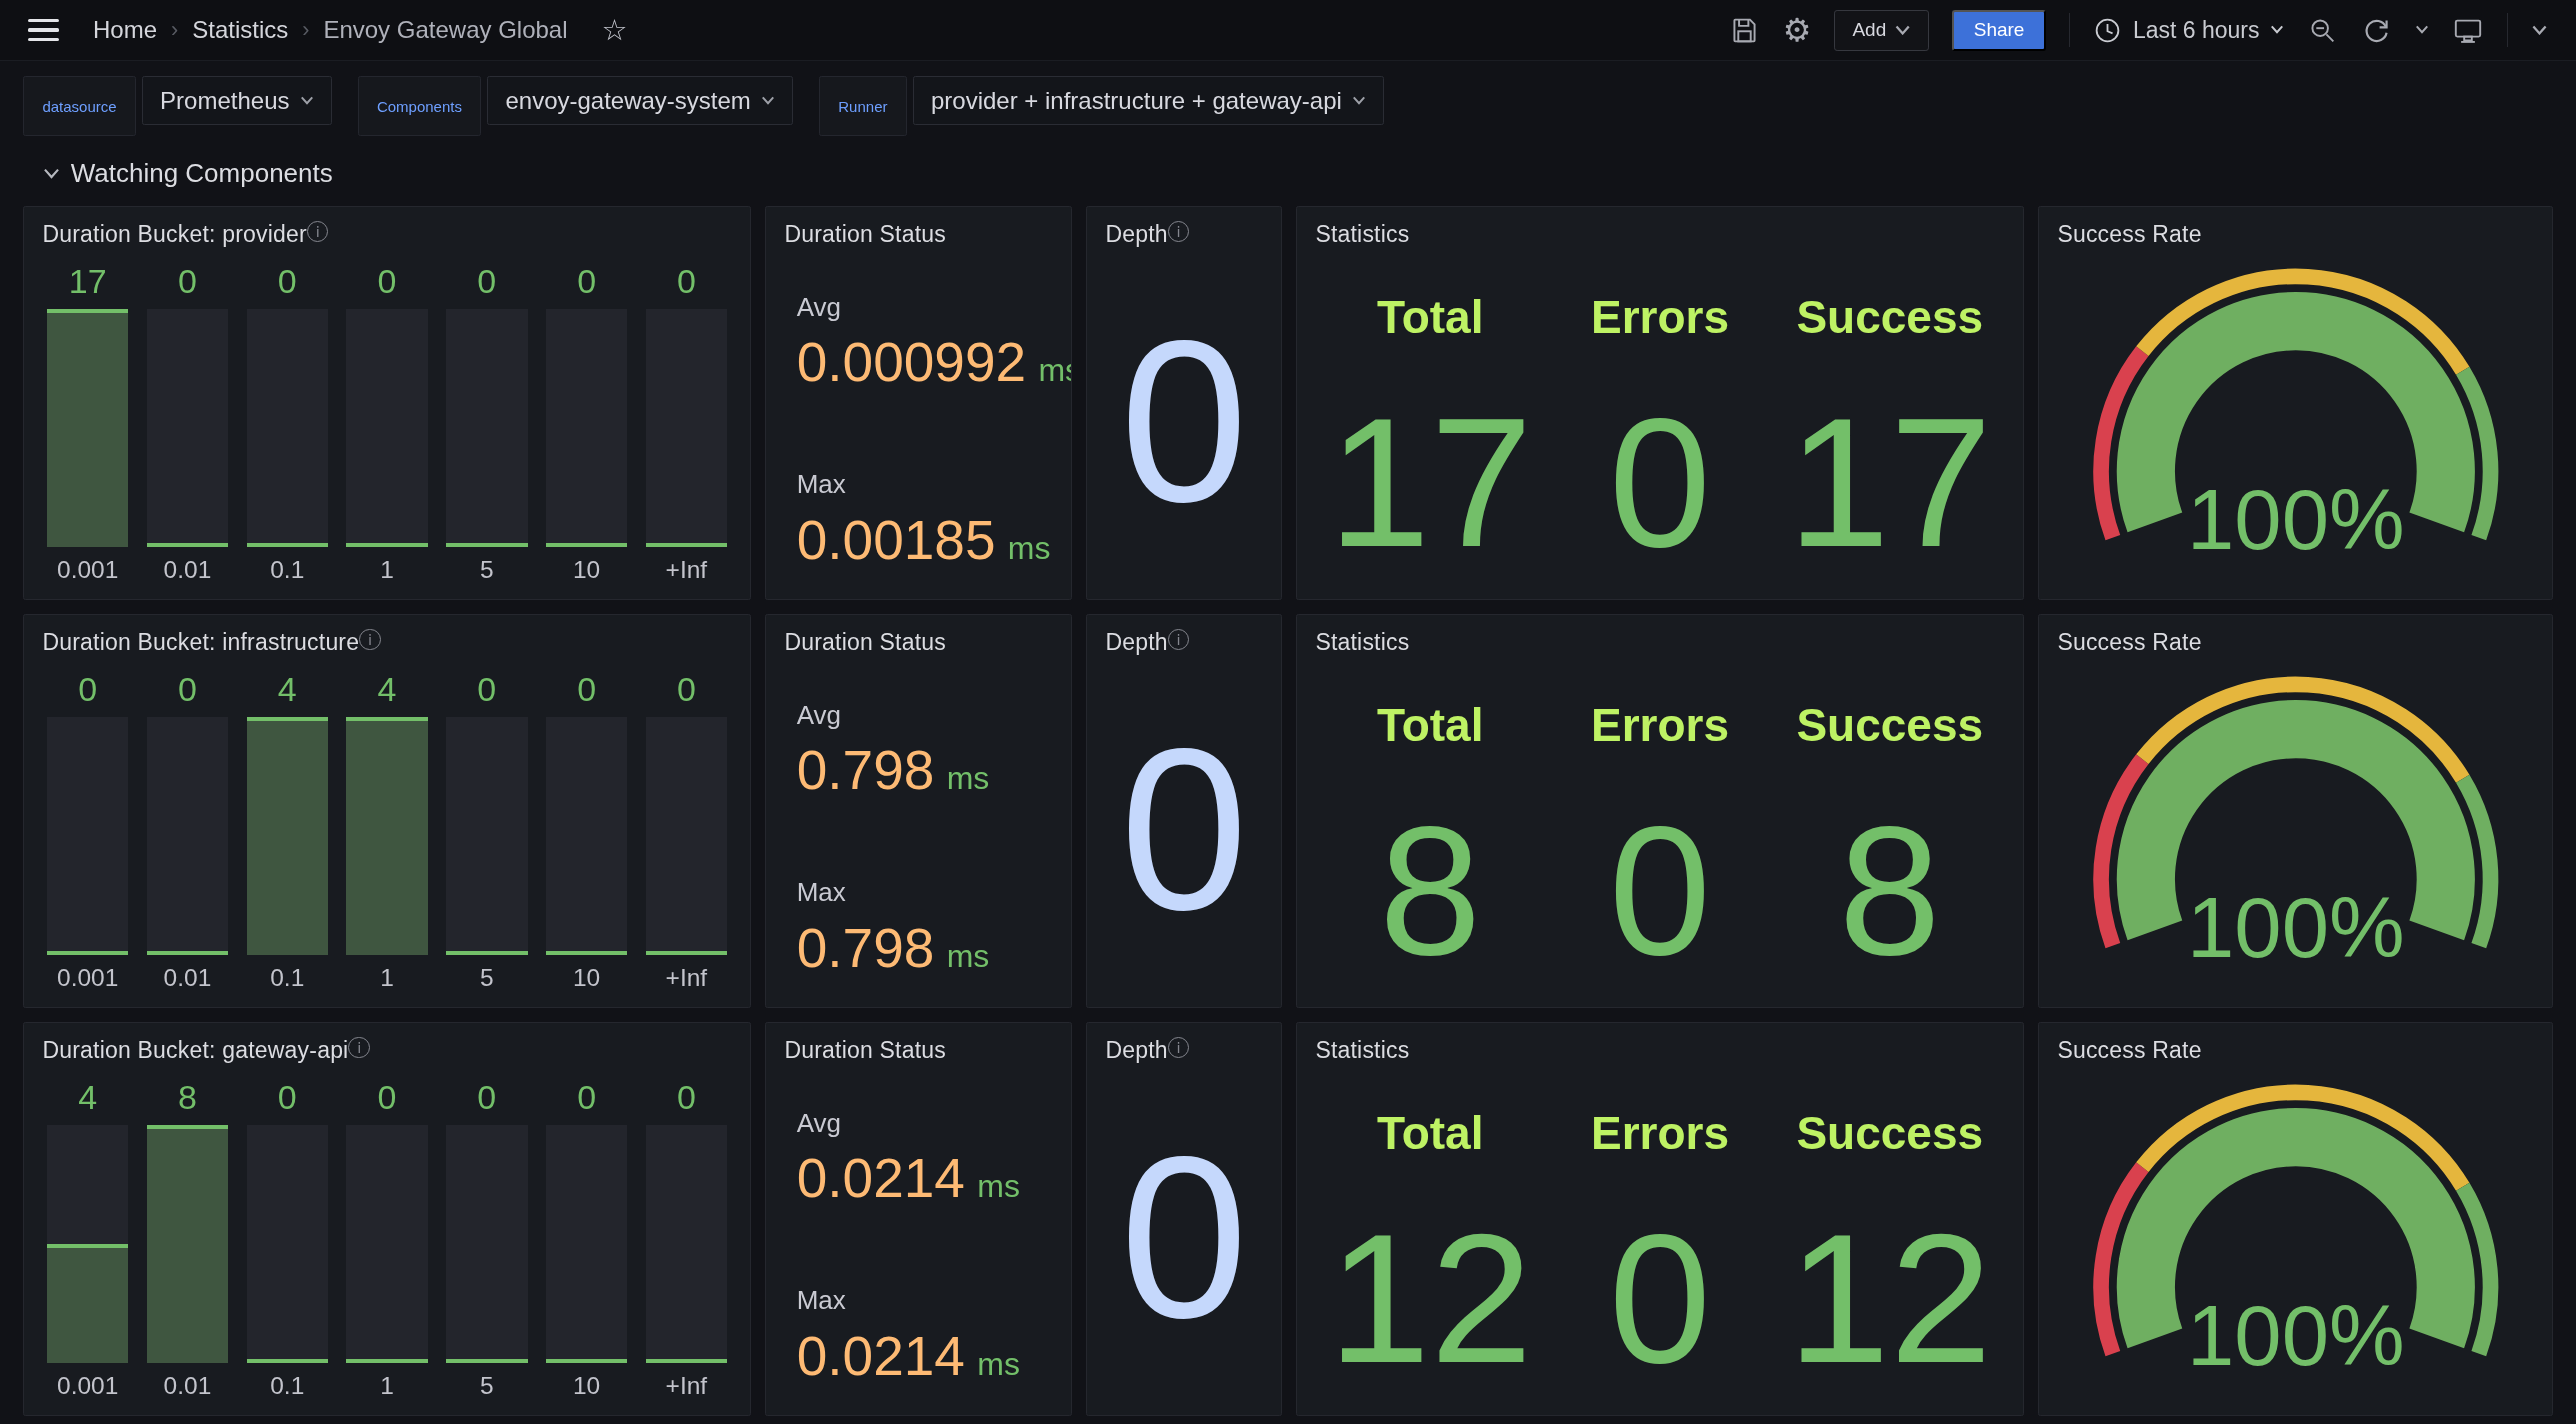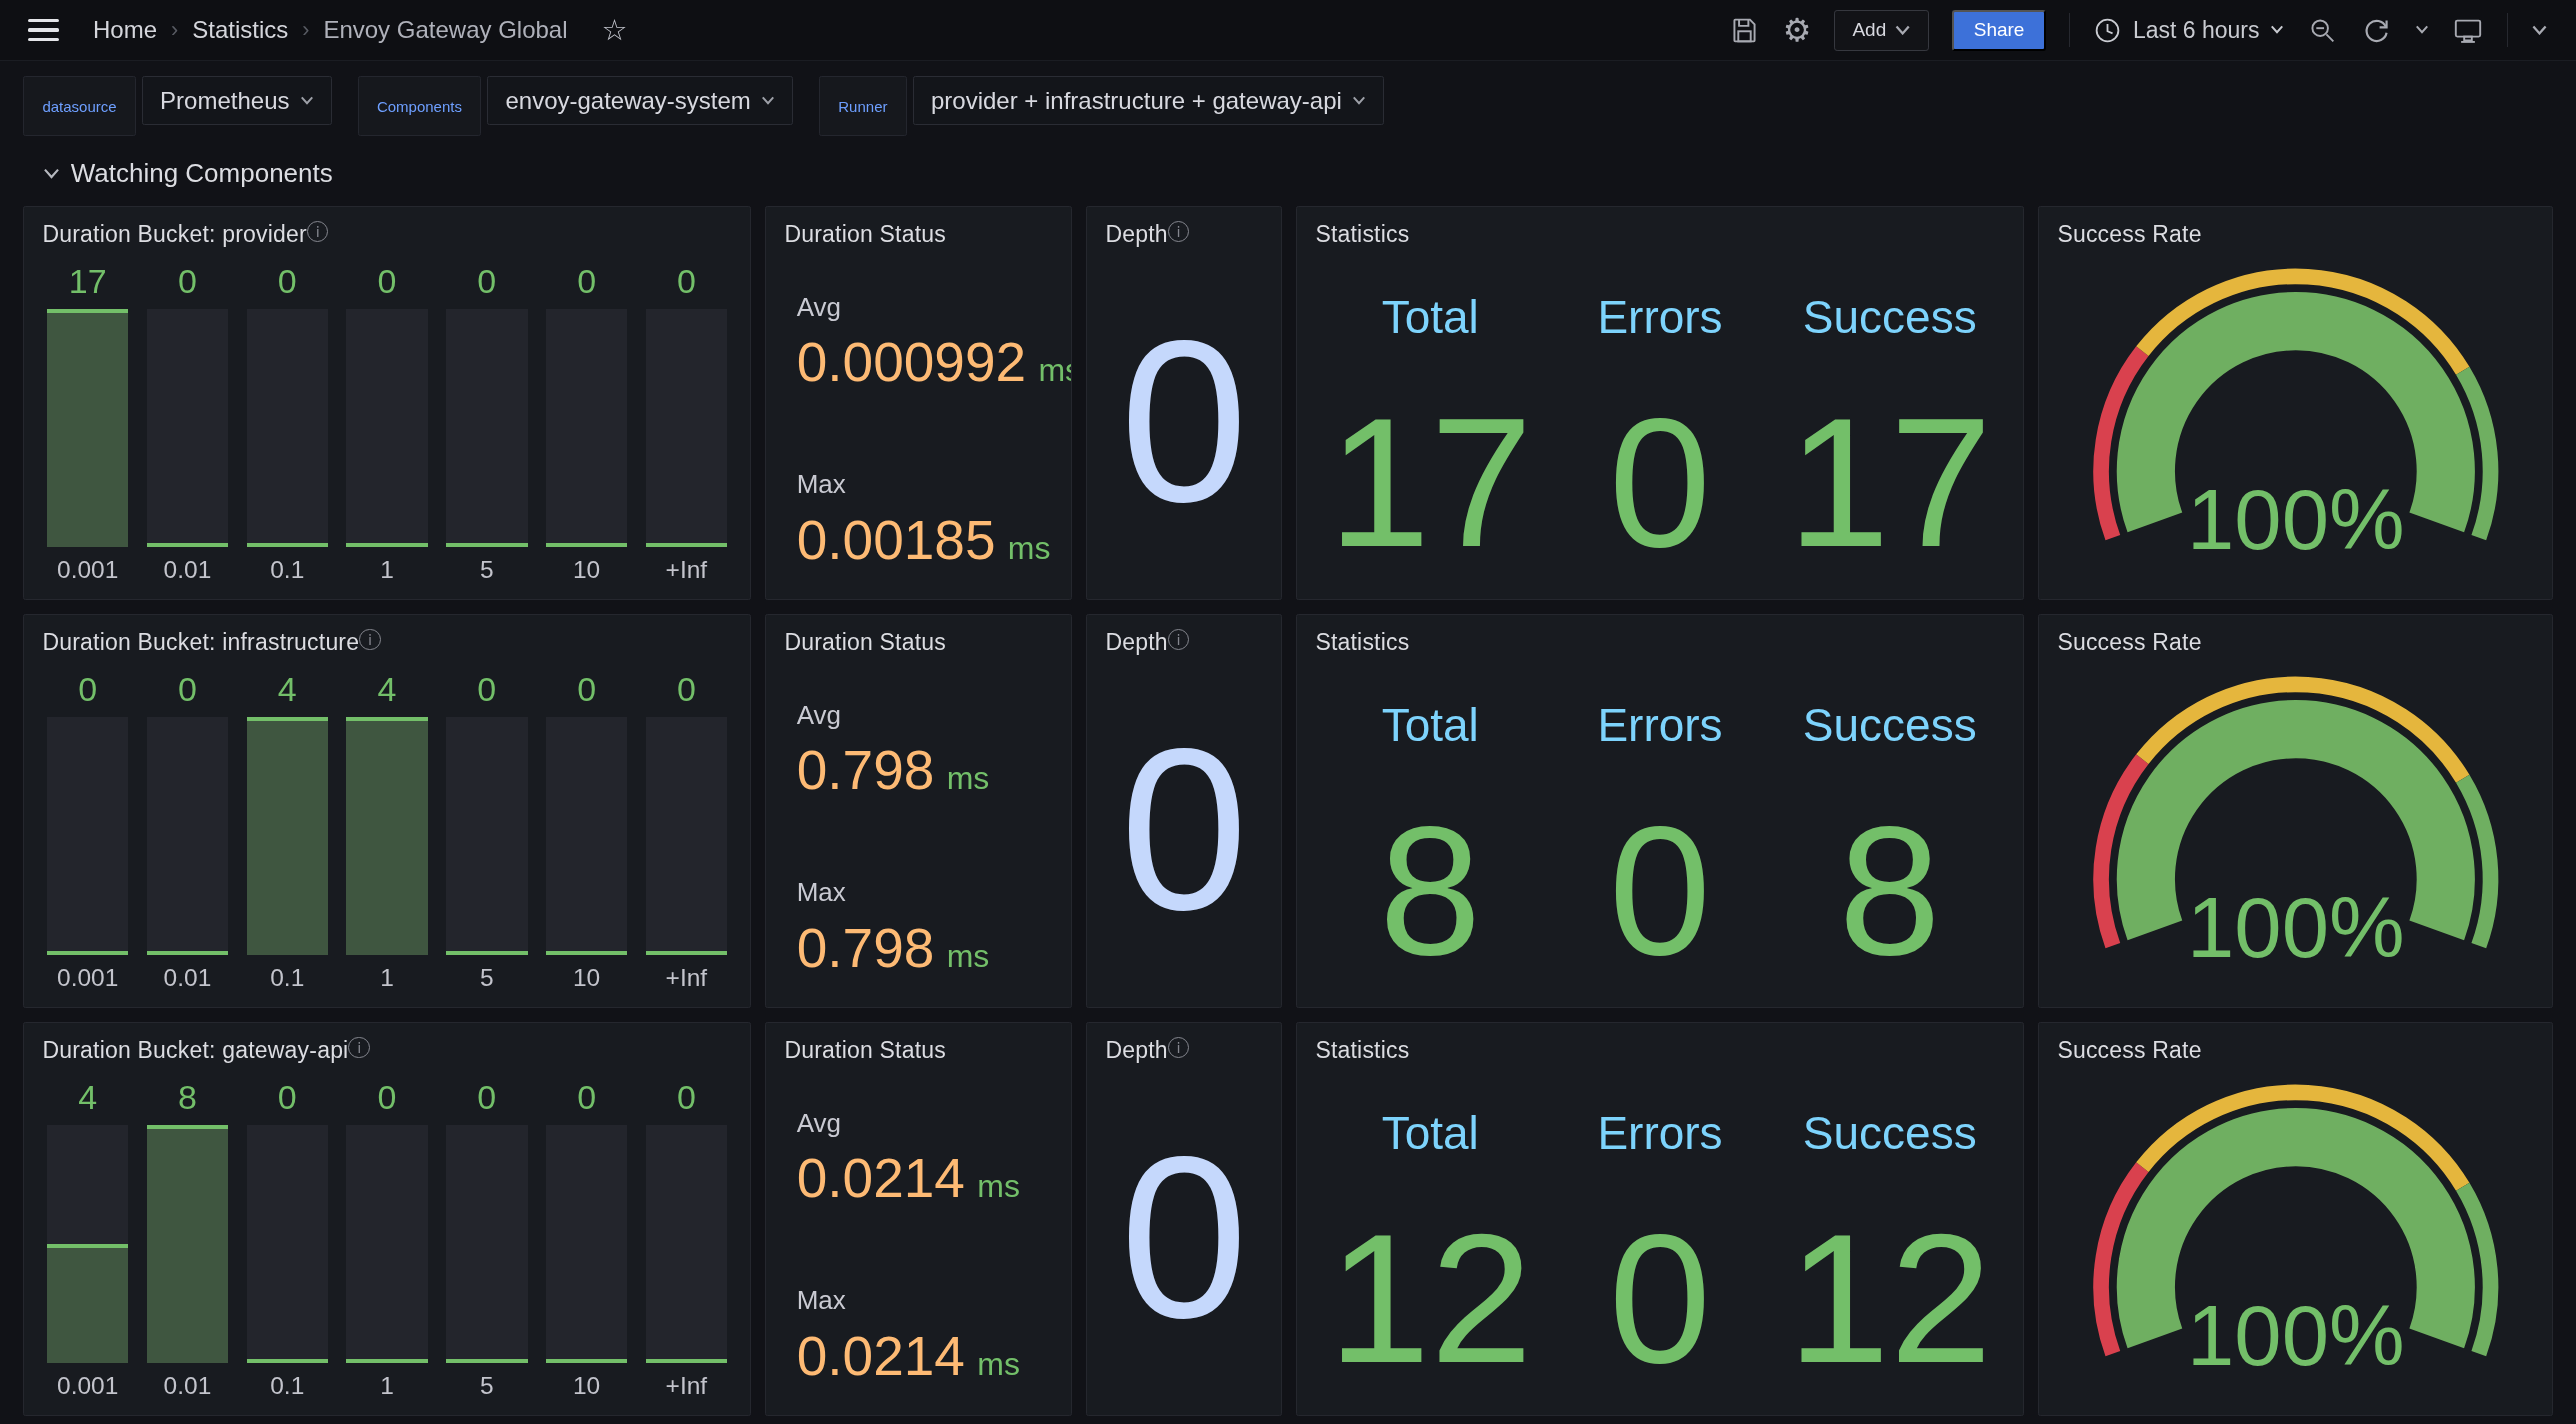--- a/index.html
+++ b/index.html
@@ -73,21 +73,21 @@
   .stat-label { font-size:26px; color:#C9CAD2; }
   .duration-valrow { display:flex; align-items:baseline; gap:12.3px; margin-top:9.2px; }
   .duration-val { font-size:55px; font-weight:400; color:#fdba74; line-height:1.1; }
   .duration-unit { font-size:32px; font-weight:500; color:#73BF69; }
   
   .depth-body { flex:1; display:flex; align-items:center; justify-content:center; }
   .depth-val { font-size:230px; font-weight:500; color:#C5D8FC; line-height:1; margin-top:7.7px; }
   
   .stats-body { flex:1; display:flex; margin-top:38px; }
   .stats-col { flex:1; display:flex; flex-direction:column; align-items:center; }
-  .stats-col .stat-label { font-size:46px; color:#7dd3fc; font-weight:400; }
+  .stats-col .stat-label { font-size:46px; color:#bef264; font-weight:700; }
   .stats-num { font-size:184px; font-weight:500; color:#73BF69; line-height:.95; margin-top:51px; }
   
   .gauge-body { flex:1; display:flex; align-items:center; justify-content:center; min-height:0; }
   .gauge-body svg { width:94%; height:100%; }
   .gauge-value-text { fill:#73BF69; font-size:38px; font-weight:500; font-family:"Liberation Sans","DejaVu Sans",sans-serif; }
   
   svg.ico { display:block; }
 </style>
 </head>
 <body>

